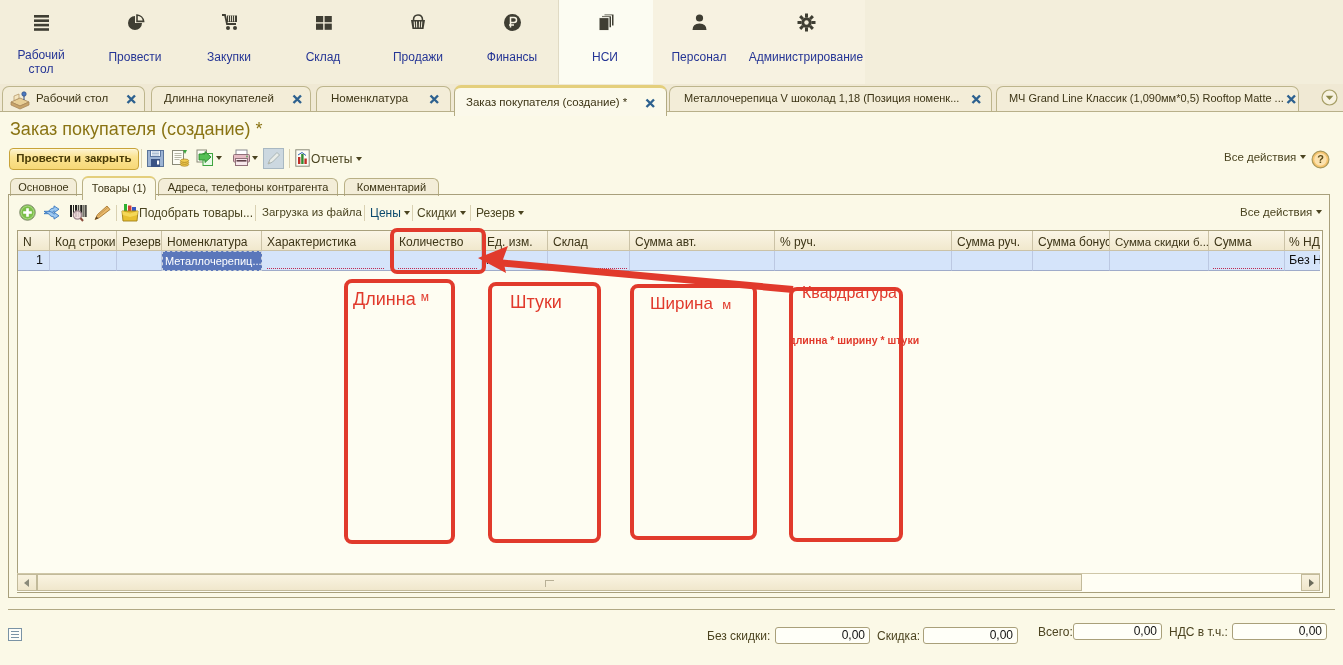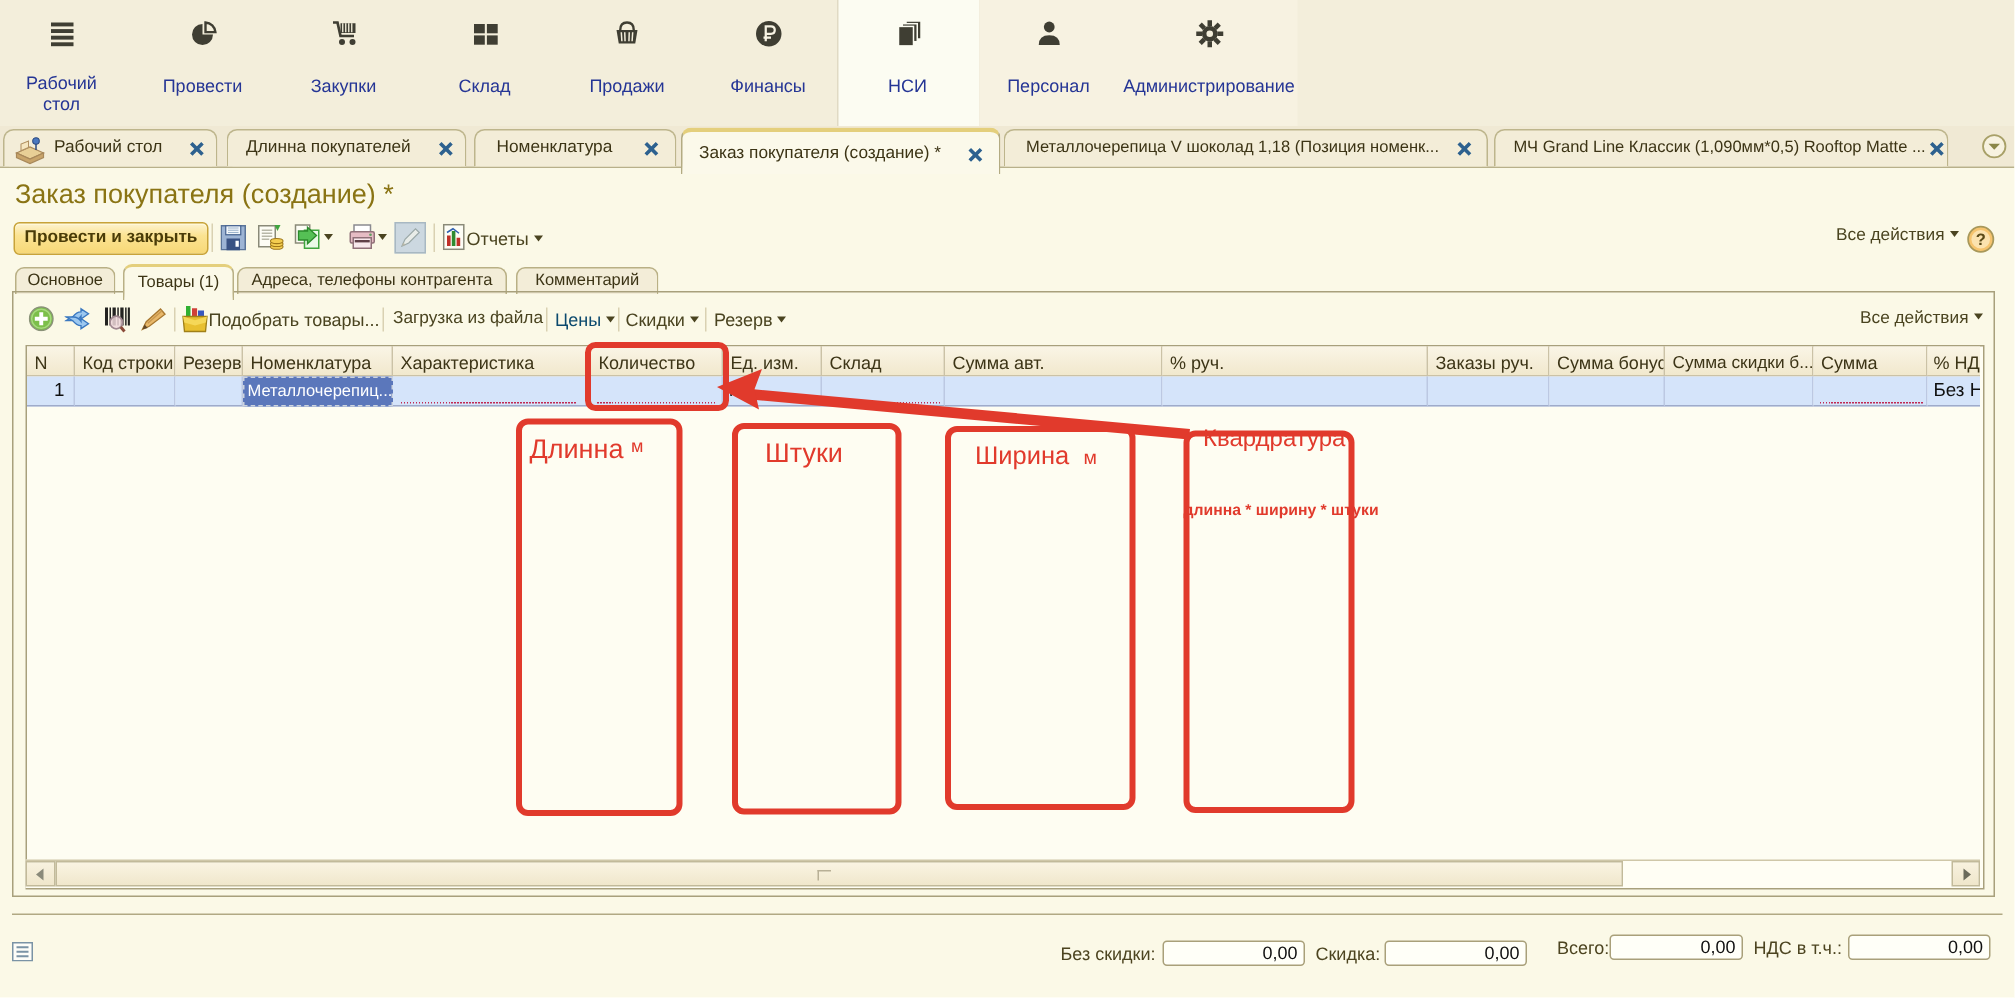--- a/index.html
+++ b/index.html
@@ -337,21 +337,21 @@
     <div class="hcell" style="left:18px;top:231px;width:32px;">N</div>
     <div class="hcell" style="left:50px;top:231px;width:67px;">Код строки</div>
     <div class="hcell" style="left:117px;top:231px;width:45px;">Резерв</div>
     <div class="hcell" style="left:162px;top:231px;width:100px;">Номенклатура</div>
     <div class="hcell" style="left:262px;top:231px;width:132px;">Характеристика</div>
     <div class="hcell" style="left:394px;top:231px;width:88px;">Количество</div>
     <div class="hcell" style="left:482px;top:231px;width:66px;">Ед. изм.</div>
     <div class="hcell" style="left:548px;top:231px;width:82px;">Склад</div>
     <div class="hcell" style="left:630px;top:231px;width:145px;">Сумма авт.</div>
     <div class="hcell" style="left:775px;top:231px;width:177px;">% руч.</div>
-    <div class="hcell" style="left:952px;top:231px;width:81px;">Заказы руч.</div>
+    <div class="hcell" style="left:952px;top:231px;width:81px;">Сумма руч.</div>
     <div class="hcell" style="left:1033px;top:231px;width:77px;font-size:12px;">Сумма бонус</div>
     <div class="hcell" style="left:1110px;top:231px;width:99px;font-size:11.5px;">Сумма скидки б...</div>
     <div class="hcell" style="left:1209px;top:231px;width:76px;">Сумма</div>
     <div class="hcell" style="left:1285px;top:231px;width:35px;border-right:none;padding-left:4px;font-size:12px;">% НДС</div>
 
     <div class="rcell" style="left:18px;top:251px;width:32px;text-align:right;padding-right:6px;">1</div>
     <div class="rcell" style="left:50px;top:251px;width:67px;"></div>
     <div class="rcell" style="left:117px;top:251px;width:45px;"></div>
     <div class="rcell" style="left:162px;top:251px;width:100px;"></div>
     <div class="rcell" style="left:262px;top:251px;width:132px;"></div>

